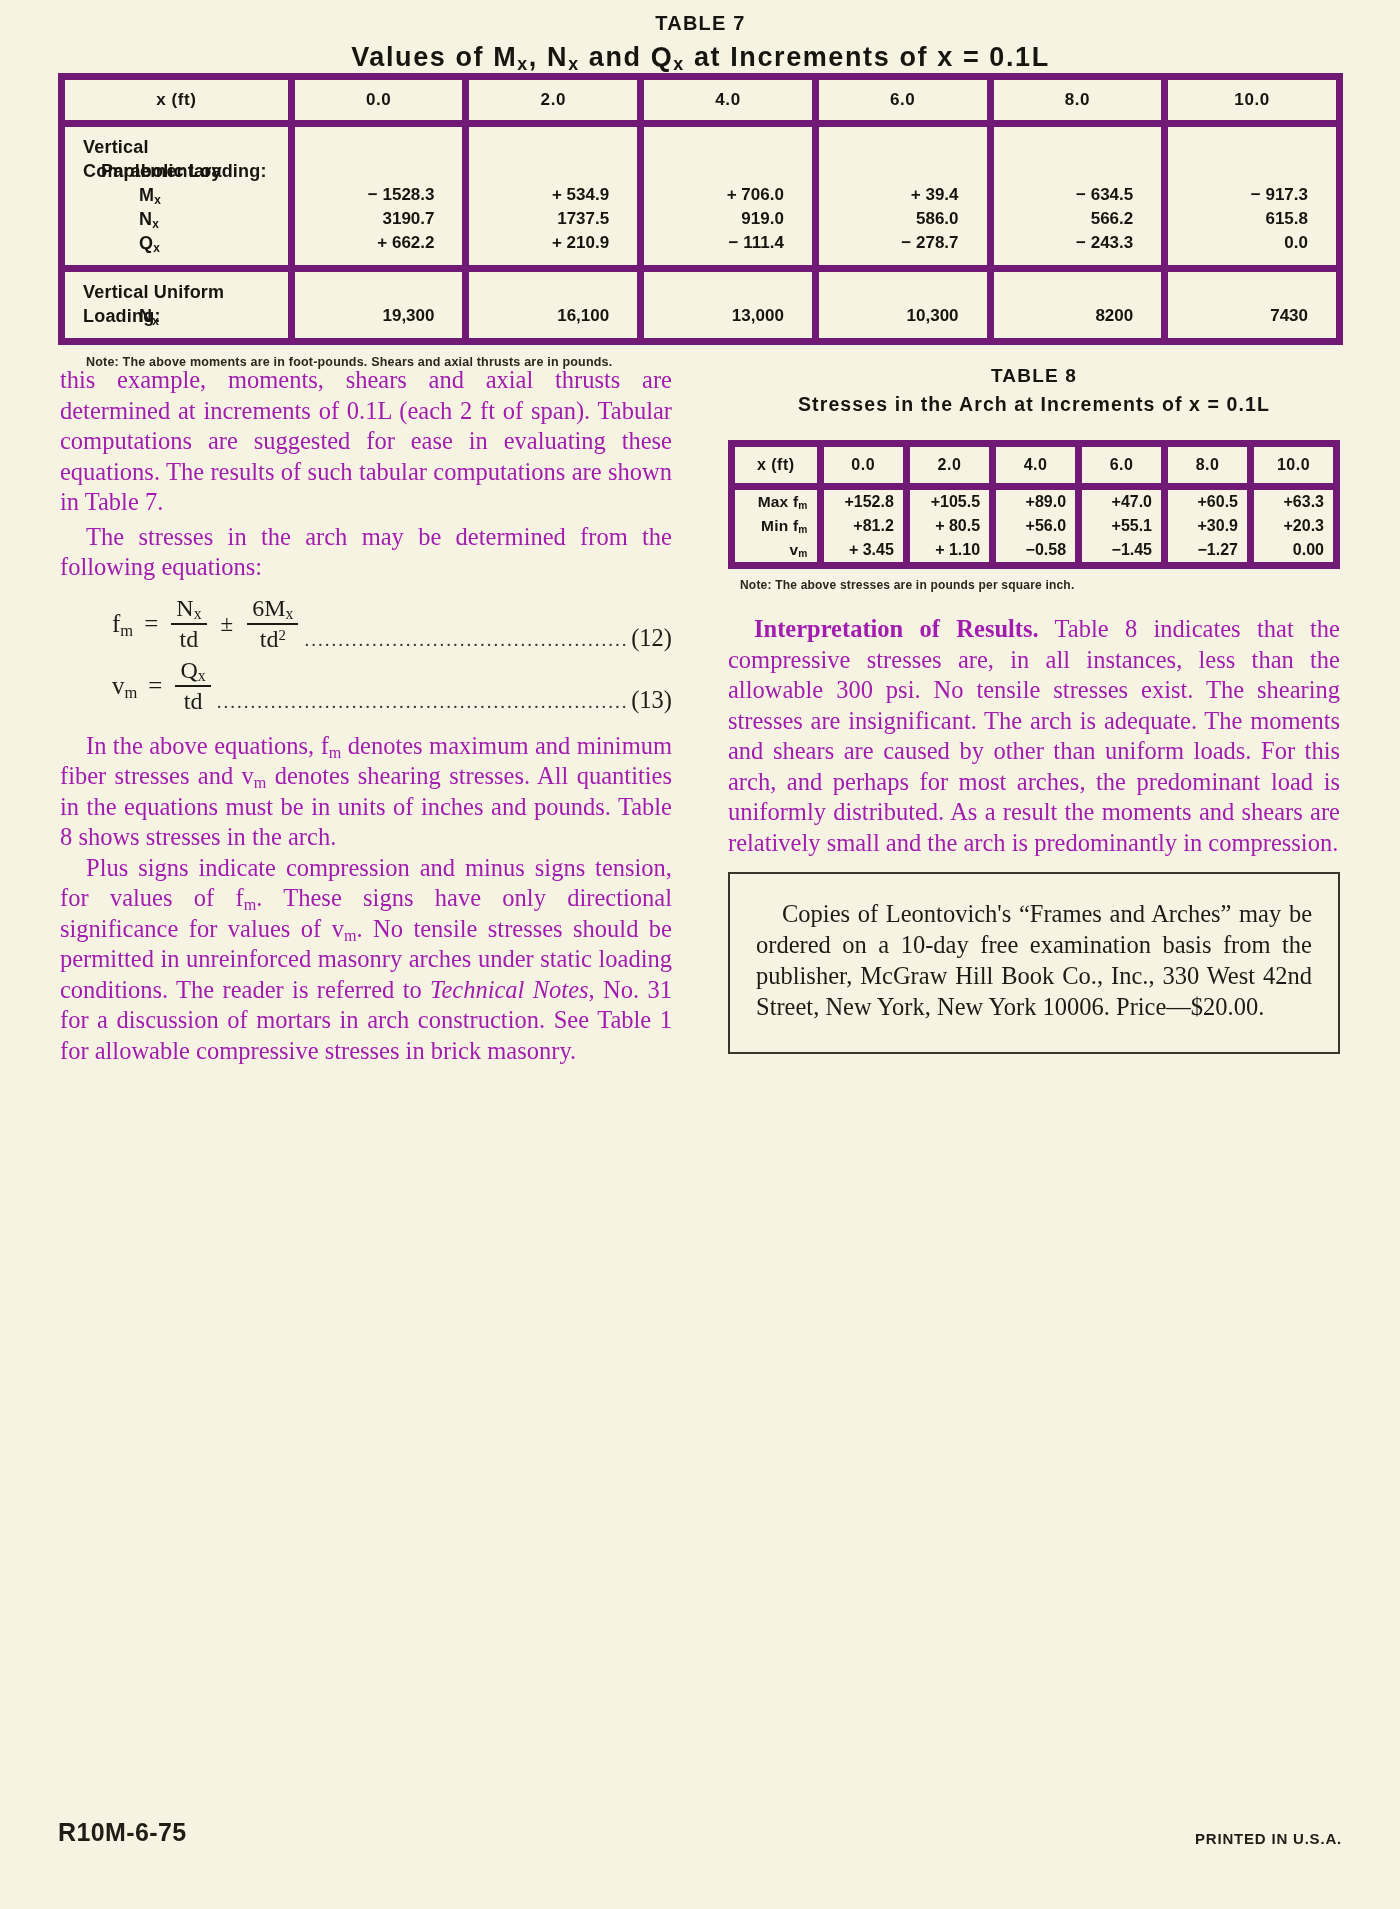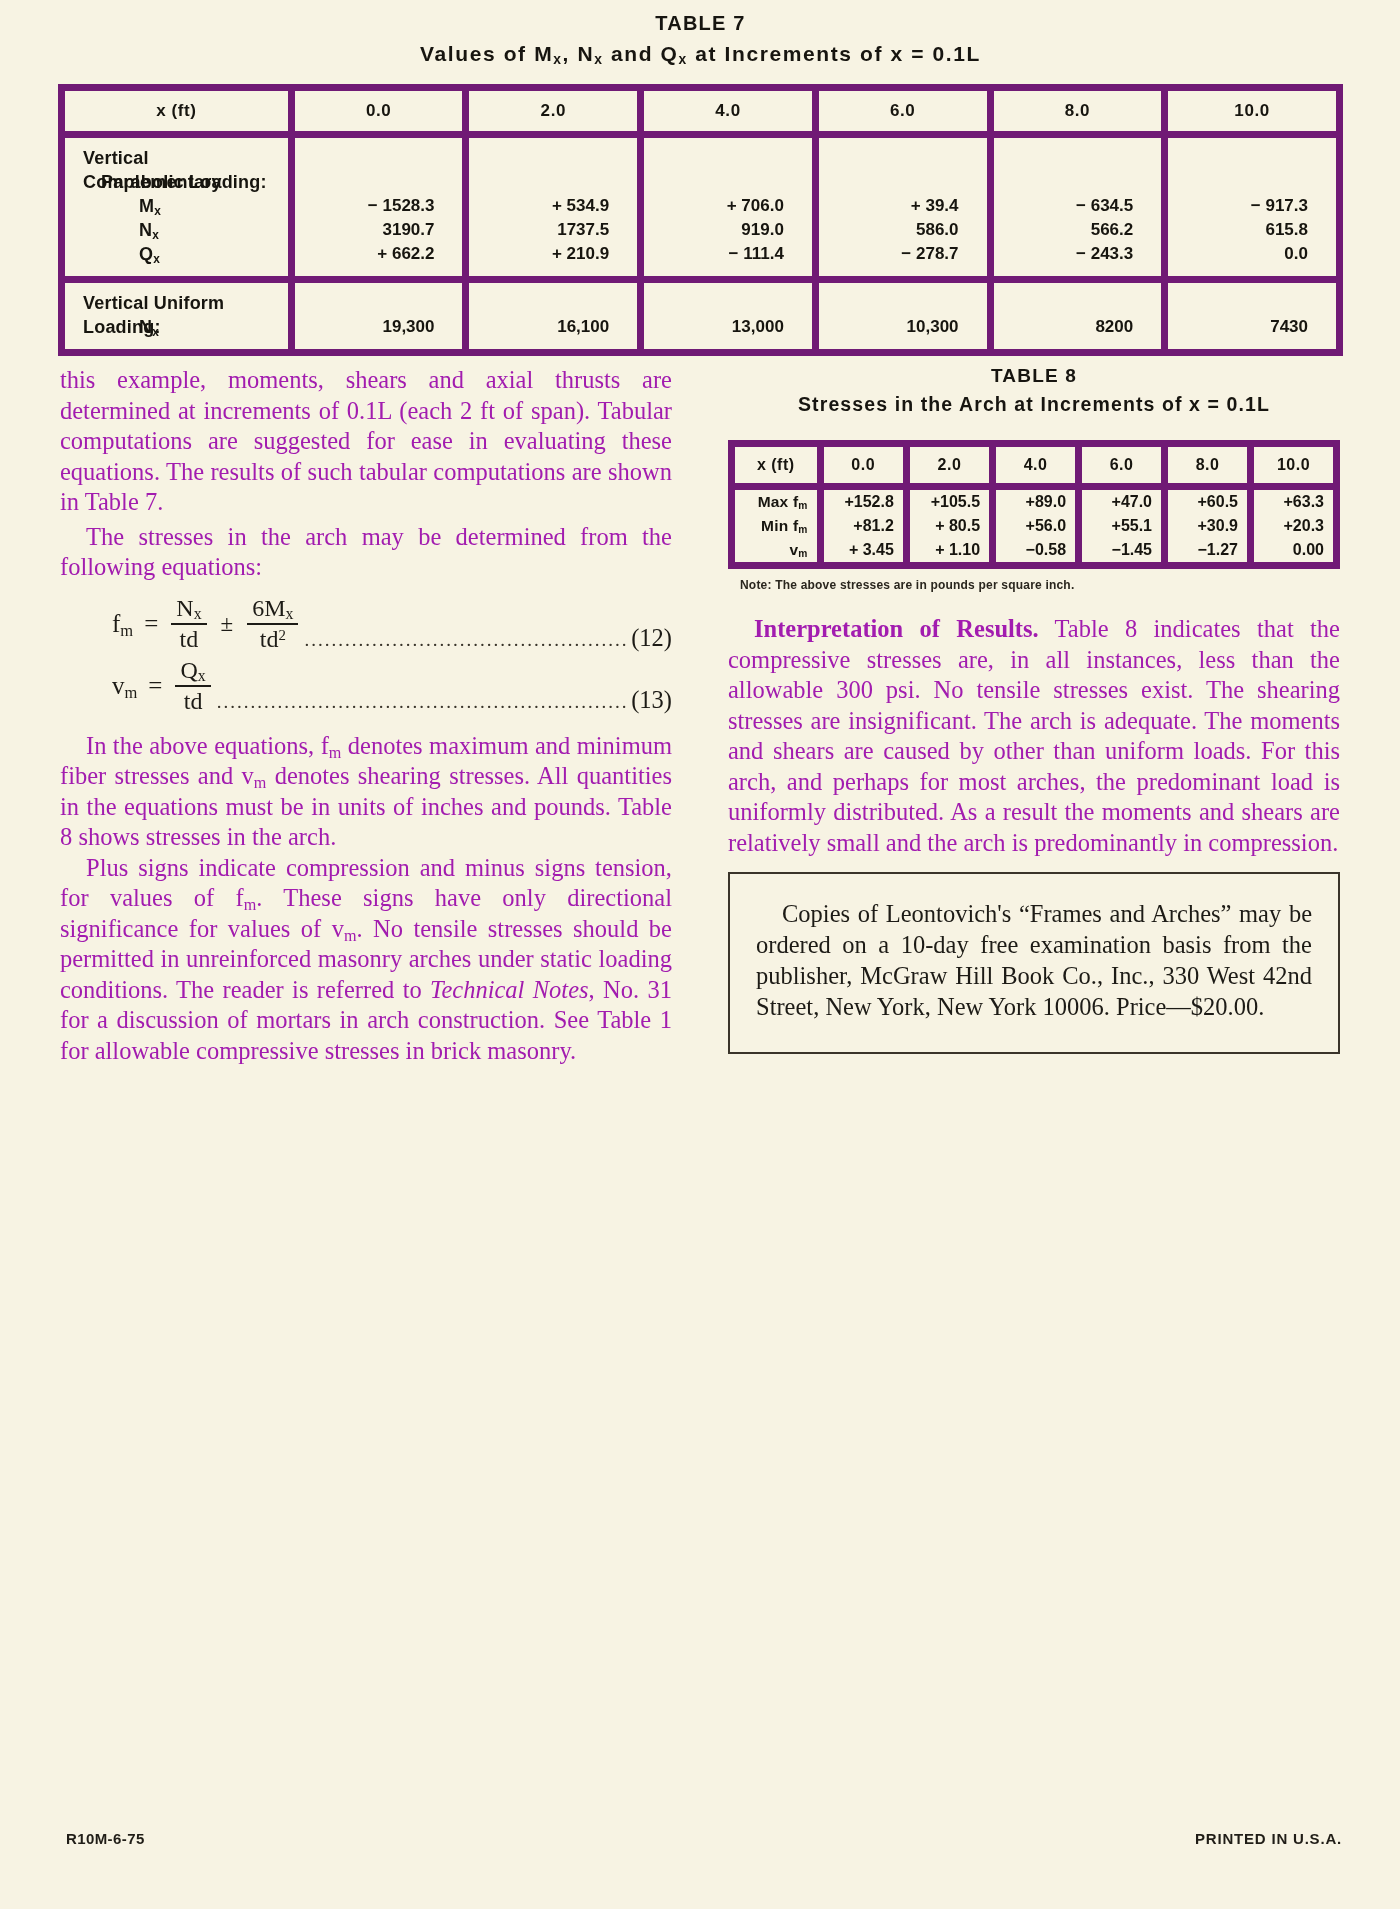--- a/index.html
+++ b/index.html
@@ -45,23 +45,22 @@
     font-family: "Liberation Sans", "DejaVu Sans", sans-serif;
     font-weight: bold;
     letter-spacing: 1.2px;
     color: #171510;
   }
   .t7-title-1 {
     font-size: 20px;
     margin-bottom: 7px;
   }
   .t7-title-2 {
-    font-size: 21px;
+    font-size: 27px;
     letter-spacing: 1.6px;
-    margin-bottom: 18px;
   }
   .t8-title-1 {
     font-size: 19px;
     margin-bottom: 6px;
   }
   .t8-title-2 {
     font-size: 19.5px;
     letter-spacing: 1.1px;
     margin-bottom: 24px;
   }
@@ -292,22 +291,22 @@
 
   
   .footer-left, .footer-right {
     position: absolute;
     bottom: 62px;
     font-family: "Liberation Sans", "DejaVu Sans", sans-serif;
     font-weight: bold;
     color: #201d17;
   }
   .footer-left {
-    left: 66px;
-    font-size: 15px;
+    left: 58px;
+    font-size: 25px;
     letter-spacing: 0.4px;
   }
   .footer-right {
     right: 58px;
     font-size: 15px;
     letter-spacing: 0.8px;
   }
 </style>
 </head>
 <body>
@@ -420,20 +419,21 @@
             <div>8200</div>
           </td>
           <td class="num numblock pad-top pad-bot">
             <div class="spacer2">&nbsp;</div>
             <div>7430</div>
           </td>
         </tr>
       </tbody>
     </table>
 
+    <div class="note">Note: The above moments are in foot-pounds. Shears and axial thrusts are in pounds.</div>
   </div>
 
   <div class="col-left">
 
     <p class="body">this example, moments, shears and axial thrusts are determined at increments of 0.1L (each 2 ft of span). Tabular computations are suggested for ease in evaluating these equations. The results of such tabular computations are shown in Table 7.</p>
 
     <p class="body indent" style="margin-top:4px">The stresses in the arch may be determined from the following equations:</p>
 
     <div class="eqn-block">
 

